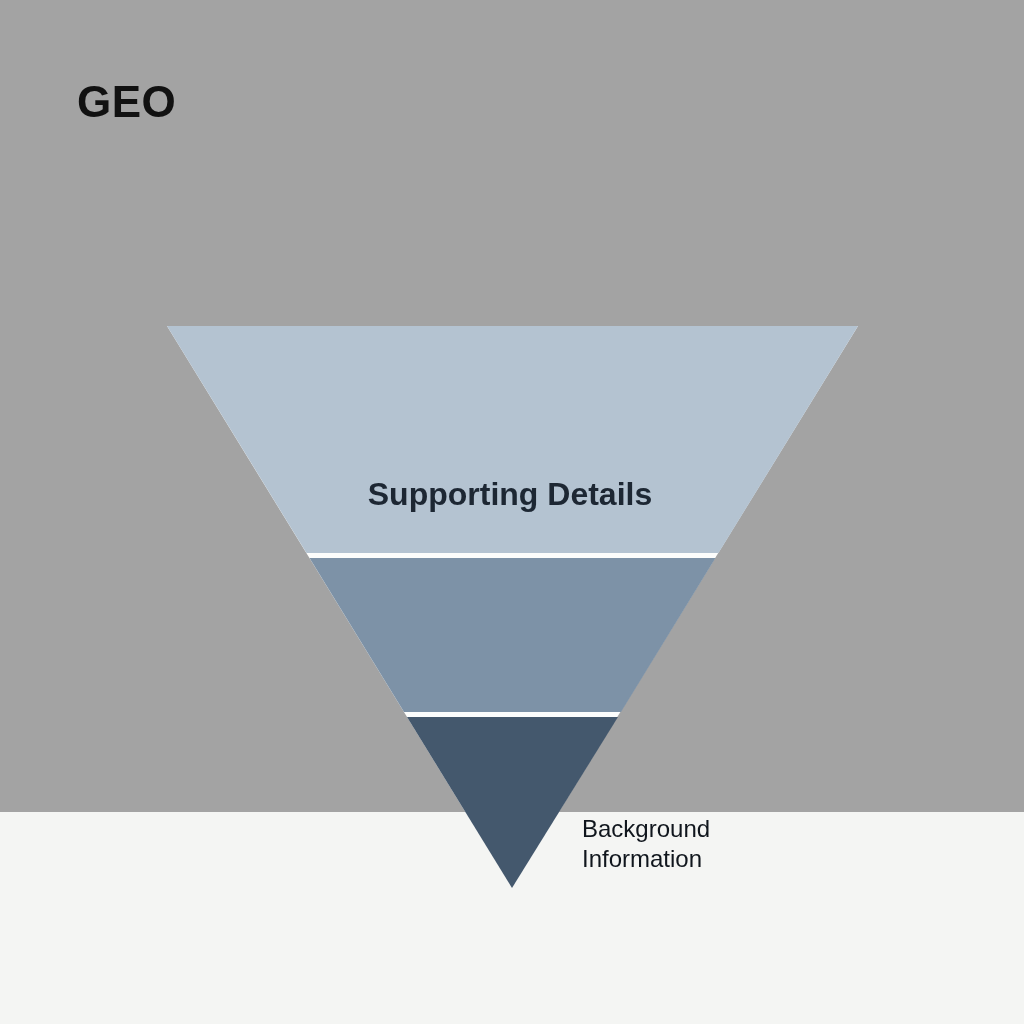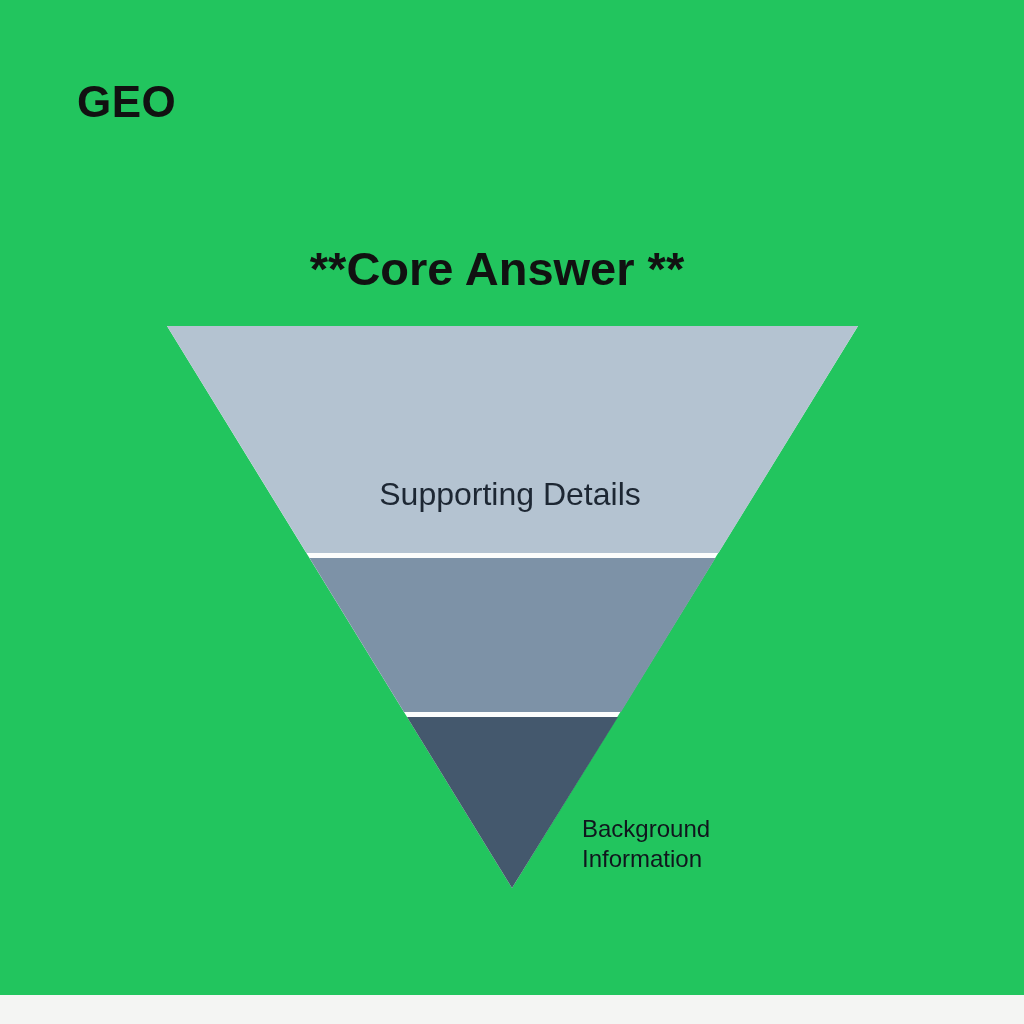--- a/index.html
+++ b/index.html
@@ -9,22 +9,22 @@
   body {
     width: 1024px;
     height: 1024px;
     background: #f4f5f3;
     font-family: "Liberation Sans", sans-serif;
     overflow: hidden;
   }
   .canvas {
     position: relative;
     width: 1024px;
-    height: 995px;
-    background: #22c55e;
+    height: 812px;
+    background: #a3a3a3;
   }
   .brand {
     position: absolute;
     left: 77px;
     top: 80px;
     font-size: 44px;
     font-weight: 700;
     color: #111111;
     letter-spacing: 0.5px;
     line-height: 1;
@@ -47,21 +47,21 @@
     top: 0;
     width: 1024px;
     height: 1024px;
   }
   .level-label-top {
     position: absolute;
     left: 510px;
     top: 478px;
     transform: translateX(-50%);
     font-size: 32px;
-    font-weight: 400;
+    font-weight: 700;
     color: #1d2733;
     line-height: 1;
     white-space: nowrap;
   }
   .annotation {
     position: absolute;
     left: 582px;
     top: 814px;
     width: 220px;
     font-size: 24px;
@@ -70,21 +70,20 @@
     line-height: 1.26;
   }
 </style>
 </head>
 <body>
 
 <div class="canvas">
 
   <div class="brand">GEO</div>
 
-  <div class="title">**Core Answer **</div>
 
   <svg class="pyramid-svg" viewBox="0 0 1024 1024" xmlns="http://www.w3.org/2000/svg">
     <polygon points="167,326 858,326 512,888" fill="#fcfdfc"></polygon>
     <polygon points="167,326 858,326 718.5,553 306.5,553" fill="#b4c3d1"></polygon>
     <polygon points="309.5,558 715.5,558 621,712 404,712" fill="#7d92a7"></polygon>
     <polygon points="407,717 618,717 512,888" fill="#44586d"></polygon>
   </svg>
 
   <div class="level-label-top">Supporting Details</div>
 

